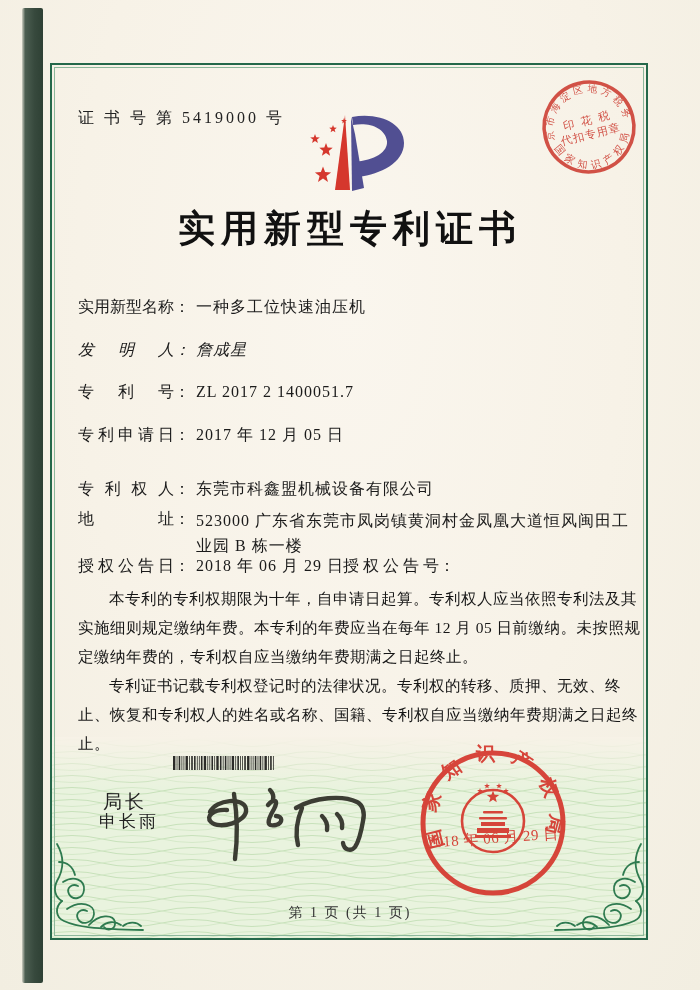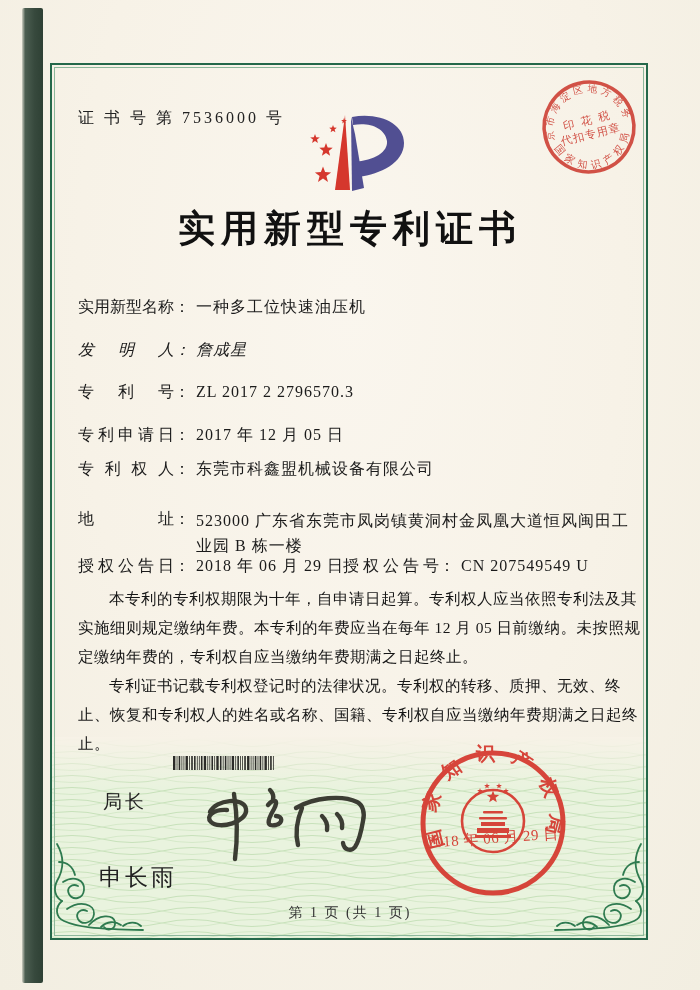--- a/index.html
+++ b/index.html
@@ -23,21 +23,21 @@
          letter-spacing:6px;color:#111;}
   .fieldrow{left:78px;width:564px;display:flex;align-items:flex-start;font-size:16px;line-height:22px;}
   .flabel{display:inline-block;width:96px;text-align:justify;text-align-last:justify;letter-spacing:0;}
   .fcolon{display:inline-block;}
   .fvalue{display:inline-block;margin-left:6px;letter-spacing:1px;}
   .addr .fvalue{max-width:436px;line-height:25px;}
   .row7b{position:absolute;left:265px;top:0;display:flex;}
   .paras{left:78px;top:584px;width:564px;font-size:15.5px;line-height:29px;letter-spacing:0.5px;color:#161616;}
   .paras p{margin:0;text-indent:2em;}
   .sig-title{left:103px;top:789px;font-size:19px;letter-spacing:3px;color:#222;}
-  .sig-name{left:99px;top:862px;font-size:23px;letter-spacing:3px;color:#222;}
+  .sig-name{left:99px;top:810px;font-size:17px;letter-spacing:3px;color:#222;}
   .footer{left:10px;top:904px;width:680px;text-align:center;font-size:14px;letter-spacing:2px;color:#333;}
   .svgbox svg{display:block;width:100%;height:100%;}
   text{font-family:"Liberation Serif","DejaVu Serif",serif;}
 </style>
 </head>
 <body>
 
 <div class="page">
 
   <div class="abs spine"></div>
@@ -108,21 +108,21 @@
         <path d="M10,40 C21,33 32,38 31,48 C30,57 20,59 16,52 C13,46 19,41 25,44"></path>
         <path d="M14,67 C27,58 42,62 41,72 C40,81 29,84 25,77 C22,71 28,66 34,69"></path>
         <path d="M36,83 C46,72 60,72 62,80 C63,87 55,90 51,85"></path>
         <path d="M6,20 C14,20 20,25 22,33"></path>
         <path d="M48,85 C54,79 62,79 68,83"></path>
         <path d="M70,84 C76,79 84,80 88,84"></path>
       </g>
     </svg>
   </div>
 
-  <div class="abs cert-no">证 书 号 第 7536000 号</div>
+  <div class="abs cert-no">证 书 号 第 5419000 号</div>
 
   <div class="abs svgbox" style="left:283px;top:112px;width:134px;height:95px;">
     <svg viewBox="0 0 134 95">
       <polygon points="62,3 52,78 67,78" fill="#d5372d"></polygon>
       <polygon points="68,5 69,79 81,76 72,22" fill="#514f92"></polygon>
       <path d="M69,5 C97,0 121,12 121,31 C121,51 97,62 76,65 L71,50 C92,48 105,40 104,29 C102,15 85,10 70,13 Z" fill="#514f92"></path>
       <g fill="#d5372d">
         <polygon points="40.0,54.5 42.1,60.1 48.1,60.4 43.4,64.1 45.0,69.9 40.0,66.6 35.0,69.9 36.6,64.1 31.9,60.4 37.9,60.1"></polygon>
         <polygon points="43.0,31.0 44.7,35.6 49.7,35.8 45.8,38.9 47.1,43.7 43.0,40.9 38.9,43.7 40.2,38.9 36.3,35.8 41.3,35.6"></polygon>
         <polygon points="32.0,22.0 33.2,25.3 36.8,25.5 34.0,27.6 34.9,31.0 32.0,29.1 29.1,31.0 30.0,27.6 27.2,25.5 30.8,25.3"></polygon>
@@ -158,45 +158,44 @@
     <span class="fvalue">一种多工位快速油压机</span>
   </div>
   <div class="abs fieldrow" style="top:339px;font-style:italic;">
     <span class="flabel">发明人</span>
       <span class="fcolon">：</span>
     <span class="fvalue">詹成星</span>
   </div>
   <div class="abs fieldrow" style="top:381px;">
     <span class="flabel">专利号</span>
       <span class="fcolon">：</span>
-    <span class="fvalue">ZL 2017 2 2796570.3</span>
+    <span class="fvalue">ZL 2017 2 1400051.7</span>
   </div>
   <div class="abs fieldrow" style="top:424px;">
     <span class="flabel">专利申请日</span>
       <span class="fcolon">：</span>
     <span class="fvalue">2017 年 12 月 05 日</span>
   </div>
-  <div class="abs fieldrow" style="top:458px;">
+  <div class="abs fieldrow" style="top:478px;">
     <span class="flabel">专利权人</span>
       <span class="fcolon">：</span>
     <span class="fvalue">东莞市科鑫盟机械设备有限公司</span>
   </div>
   <div class="abs fieldrow addr" style="top:508px;">
     <span class="flabel">地址</span>
       <span class="fcolon">：</span>
     <span class="fvalue">523000 广东省东莞市凤岗镇黄洞村金凤凰大道恒风闽田工业园 B 栋一楼</span>
   </div>
   <div class="abs fieldrow" style="top:555px;position:absolute;">
     <span class="flabel">授权公告日</span>
       <span class="fcolon">：</span>
     <span class="fvalue">2018 年 06 月 29 日</span>
     <span class="row7b">
       <span class="flabel">授权公告号</span>
         <span class="fcolon">：</span>
-      <span class="fvalue">CN 207549549 U</span>
     </span>
   </div>
 
   <div class="abs paras">
     <p>本专利的专利权期限为十年，自申请日起算。专利权人应当依照专利法及其实施细则规定缴纳年费。本专利的年费应当在每年 12 月 05 日前缴纳。未按照规定缴纳年费的，专利权自应当缴纳年费期满之日起终止。</p>
     <p>专利证书记载专利权登记时的法律状况。专利权的转移、质押、无效、终止、恢复和专利权人的姓名或名称、国籍、专利权自应当缴纳年费期满之日起终止。</p>
   </div>
 
   <div class="abs svgbox" style="left:173px;top:756px;width:102px;height:14px;">
     <svg id="barcode" viewBox="0 0 115.39999999999996 14" preserveAspectRatio="none">

